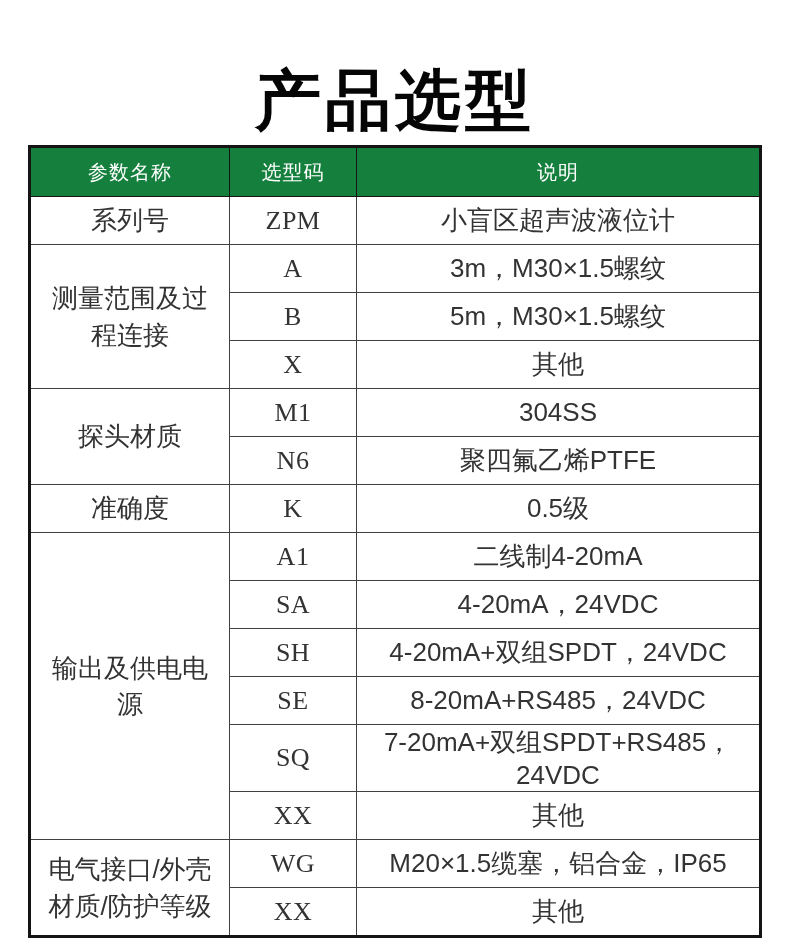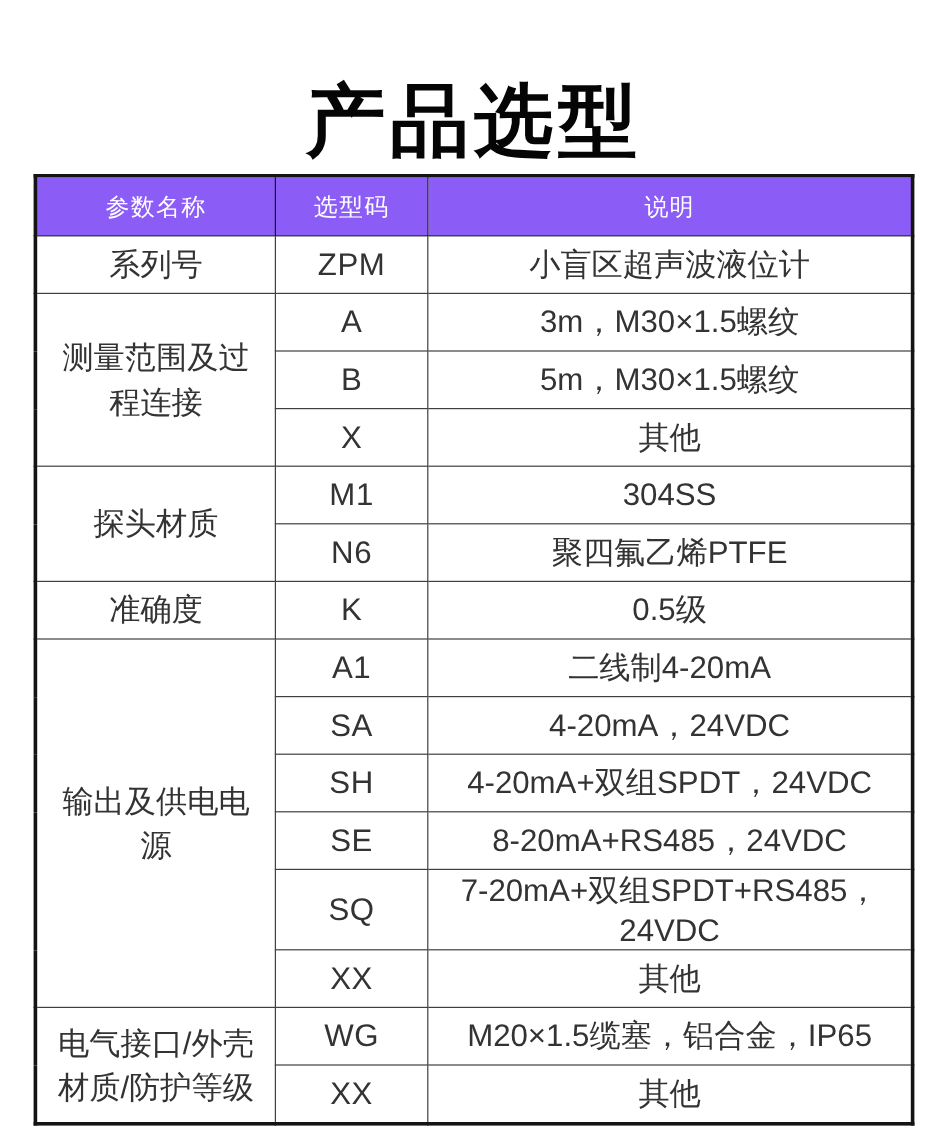--- a/index.html
+++ b/index.html
@@ -36,21 +36,21 @@
     border-collapse: collapse;
     table-layout: fixed;
     border: 3px solid #141414;
   }
   .sel-table th, .sel-table td {
     text-align: center;
     vertical-align: middle;
     overflow: hidden;
   }
   .sel-table thead th {
-    background: #8b5cf6;
+    background: #15803d;
     color: #ffffff;
     height: 46px;
     font-size: 20px;
     font-weight: 400;
     border: 1px solid #141414;
     letter-spacing: 1px;
   }
   .sel-table td {
     height: 45px;
     font-size: 26px;
@@ -58,20 +58,21 @@
     border: 1px solid #404040;
     background: #ffffff;
   }
   .sel-table td.param {
     padding: 0 12px;
     line-height: 1.4;
     word-break: break-all;
   }
   .sel-table td.code {
     letter-spacing: 0.5px;
+    font-family: Liberation Serif, serif;
   }
   .sel-table td.desc {
     padding: 0 24px;
   }
 </style>
 </head>
 <body>
 
 <div class="page">
 

